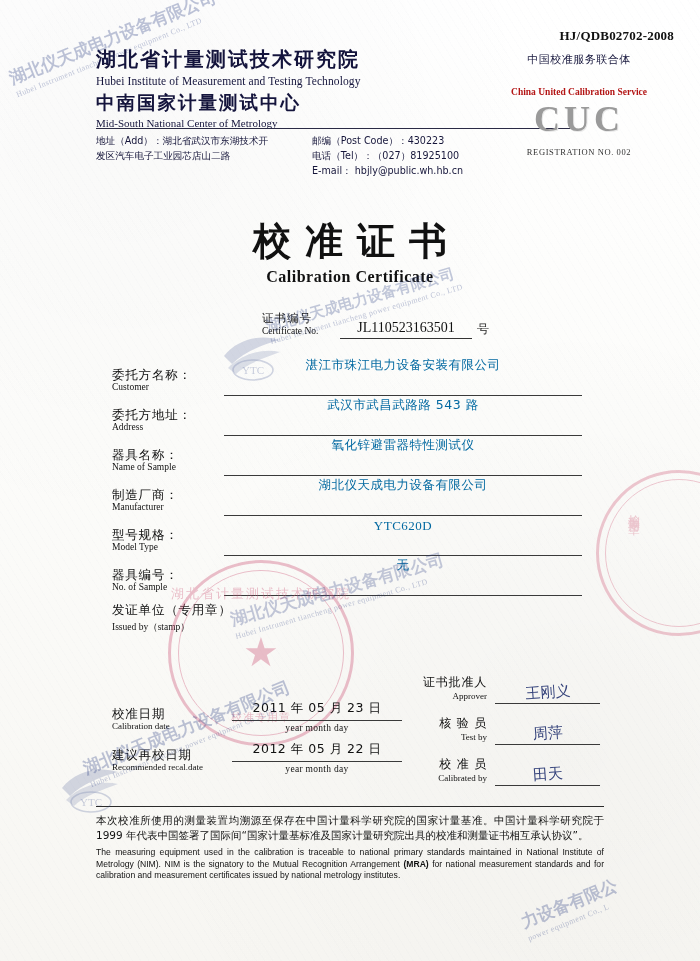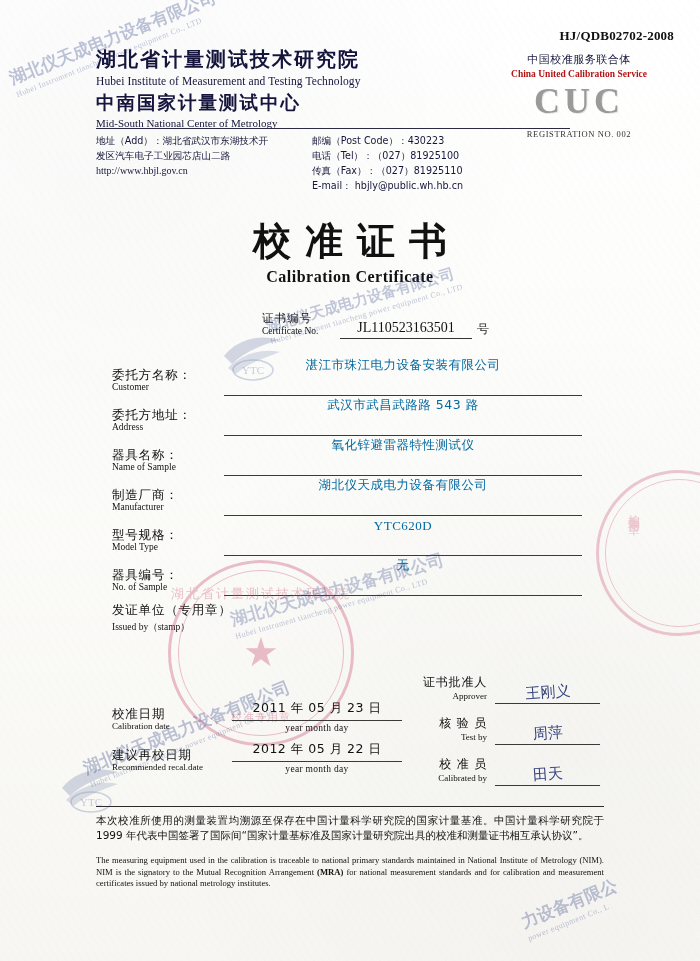--- a/index.html
+++ b/index.html
@@ -113,21 +113,21 @@
     font-family: "DejaVu Sans", sans-serif;
     font-size: 11px;
     color: #16163c;
     letter-spacing: 0.5px;
   }
   .cuc .en {
     font-family: "Liberation Serif", serif;
     font-size: 9.5px;
     color: #b31515;
     font-weight: bold;
-    margin-top: 2px;
+    margin-top: 20px;
   }
   .cuc .big {
     font-family: "Liberation Serif", serif;
     font-size: 36px;
     font-weight: bold;
     color: #9a9a9a;
     letter-spacing: 4px;
     line-height: 40px;
     margin-top: 2px;
     text-shadow: 1px 1px 0 #e8e8e8;
@@ -382,25 +382,25 @@
     margin-bottom: 6px;
   }
   .stmt .cn {
     font-family: "DejaVu Sans", sans-serif;
     font-size: 10.5px;
     line-height: 15px;
     color: #111;
     text-align: justify;
   }
   .stmt .en {
-    font-family: Liberation Serif, serif;
+    font-family: Liberation Sans, sans-serif;
     font-size: 8.6px;
     line-height: 11.5px;
     color: #111;
-    margin-top: 12px;
+    margin-top: 4px;
     text-align: justify;
   }
   .stmt .en b { font-weight: bold; }
 
   .pagenum {
     position: absolute;
     top: 905px;
     left: 0;
     width: 700px;
     text-align: center;
@@ -565,28 +565,20 @@
     </div>
     <div class="row">
       <div class="c-left">
         <span>发区汽车电子工业园芯店山二路</span>
       </div>
       <div class="c-right">
         <span>电话（Tel）：</span><span>（027）81925100</span>
       </div>
     </div>
     <div class="row">
-      <div class="c-left">
-        <span class="url">http://www.hbjl.gov.cn</span>
-      </div>
-      <div class="c-right">
-        <span>传真（Fax）：</span><span>（027）81925110</span>
-      </div>
-    </div>
-    <div class="row">
       <div class="c-left"></div>
       <div class="c-right">
         <span>E-mail：</span>
         <span>hbjly@public.wh.hb.cn</span>
       </div>
     </div>
   </div>
 
   <div class="cuc">
     <div class="cn">中国校准服务联合体</div>

